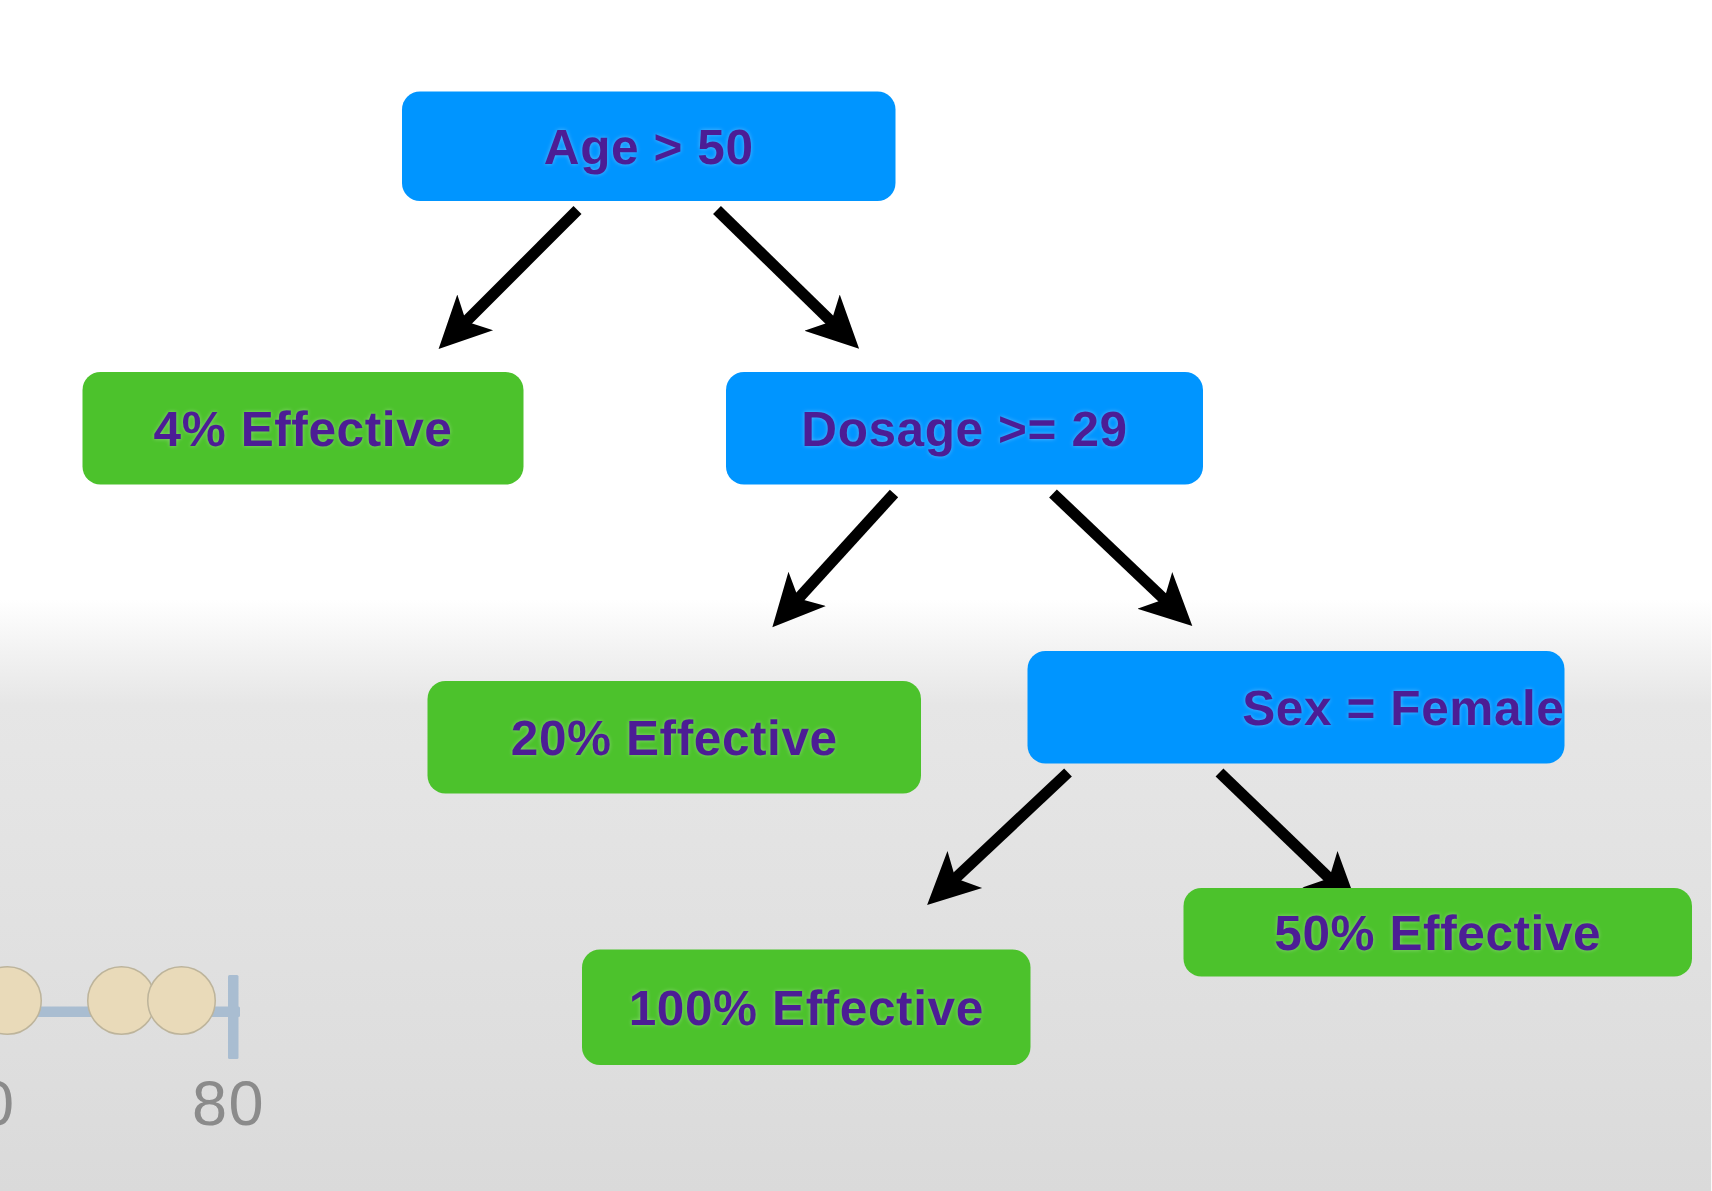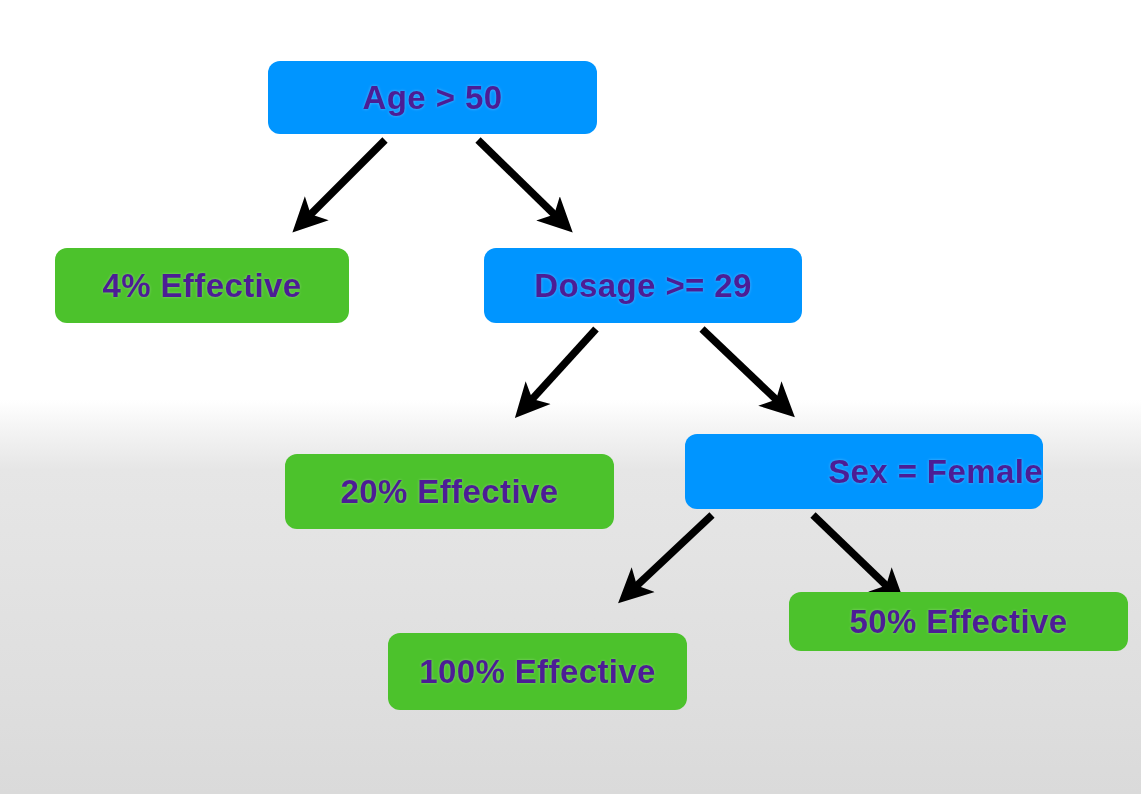--- a/index.html
+++ b/index.html
@@ -96,20 +96,29 @@
   .node.decision { background: #0095ff; }
   .node.leaf     { background: #4cc22c; }
 </style>
 </head>
 <body>
 
 <div id="stage">
 
   <div class="bg-gradient"></div>
 
+  <div class="ghost-plot">
+    <div class="axis-line"></div>
+    <div class="axis-tick"></div>
+    <div class="dot dot-a"></div>
+    <div class="dot dot-b"></div>
+    <div class="dot dot-c"></div>
+    <div class="axis-label-left">0</div>
+    <div class="axis-label">80</div>
+  </div>
 
   <svg class="arrows" viewBox="0 0 1141 794">
     <defs>
       <marker id="ah" markerWidth="5" markerHeight="5" refX="2.6" refY="2.5" orient="auto" markerUnits="strokeWidth">
         <path d="M0,0.25 L4.6,2.5 L0,4.75 L1.15,2.5 Z" fill="#000000"></path>
       </marker>
     </defs>
     <g stroke="#000000" stroke-width="7.5" fill="none" stroke-linecap="butt" marker-end="url(#ah)">
       <line x1="385" y1="140" x2="303" y2="222"></line>
       <line x1="478" y1="140" x2="562" y2="222"></line>

